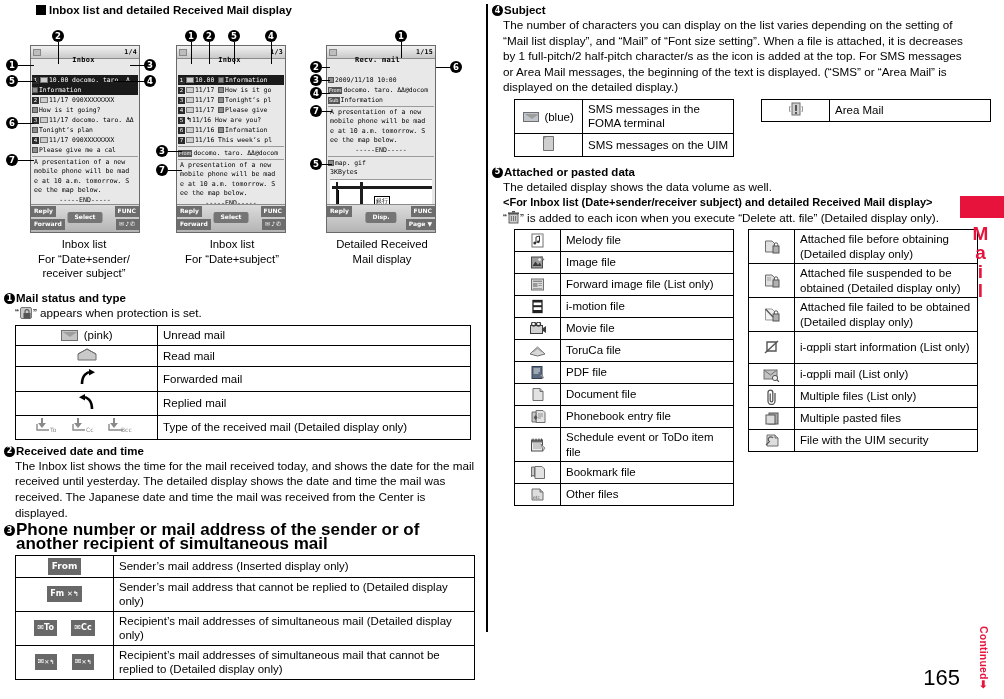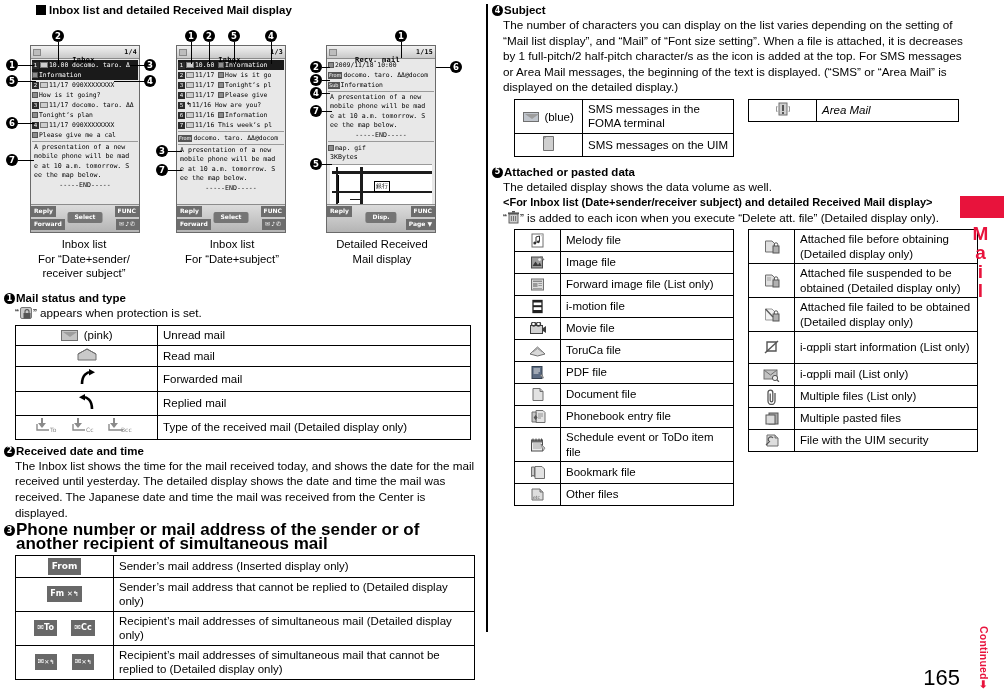--- a/index.html
+++ b/index.html
@@ -95,21 +95,21 @@
     letter-spacing: .3px;
   }
   .ph-title .t-mid { flex: 1; text-align: center; margin-top: 16px; }
   .ph-title .t-r { font-size: 6.6px; }
   .ph-ico {
     display: inline-block; width: 8px; height: 7px;
     background: #bdbdbd; border: 1px solid #888;
     margin-right: 2px; flex: none;
   }
 
-  .ph-body { padding: 1px 1px 0 1px; }
+  .ph-body { padding: 16px 1px 0 1px; }
   .mrow { display: flex; align-items: center; height: 10px; white-space: nowrap; overflow: hidden; }
   .mrow.inv { background: #1a1a1a; color: #fff; }
   .badge {
     display: inline-block;
     width: 7px; height: 7px;
     background: #2b2b2b; color: #fff;
     font-size: 5.5px; line-height: 7px; text-align: center;
     margin-right: 1px; flex: none;
     font-family: "DejaVu Sans", sans-serif;
   }
@@ -622,21 +622,21 @@
                     <path d="M0.5 0.5 H10.5 V14.5 H0.5 Z" fill="#cfcfcf" stroke="#6f6f6f"></path>
                     <path d="M0.5 3 L3 0.5" fill="none" stroke="#6f6f6f"></path>
                   </svg>
             </span>
           </td>
           <td class="tx">SMS messages on the UIM</td>
         </tr>
       </tbody>
         </table>
 
-      <table class="tbl" style="width:211px;position:absolute;left:245px;top:0;font-style:italic;">
+      <table class="tbl" style="width:230px;position:absolute;left:258px;top:0;">
         <tbody>
             <tr>
           <td class="ic" style="width:68px;height:22px">
             <span class="gi">
               <svg width="14" height="14" viewBox="0 0 14 14">
                     <rect x="3" y="1" width="8" height="12" fill="#cfcfcf" stroke="#6f6f6f"></rect>
                     <rect x="6" y="3" width="2" height="6" fill="#555"></rect>
                     <rect x="6" y="10" width="2" height="2" fill="#555"></rect>
                     <path d="M1 4 Q-0.5 7 1 10 M13 4 Q14.5 7 13 10" fill="none" stroke="#888" stroke-width="1"></path>
                   </svg>

